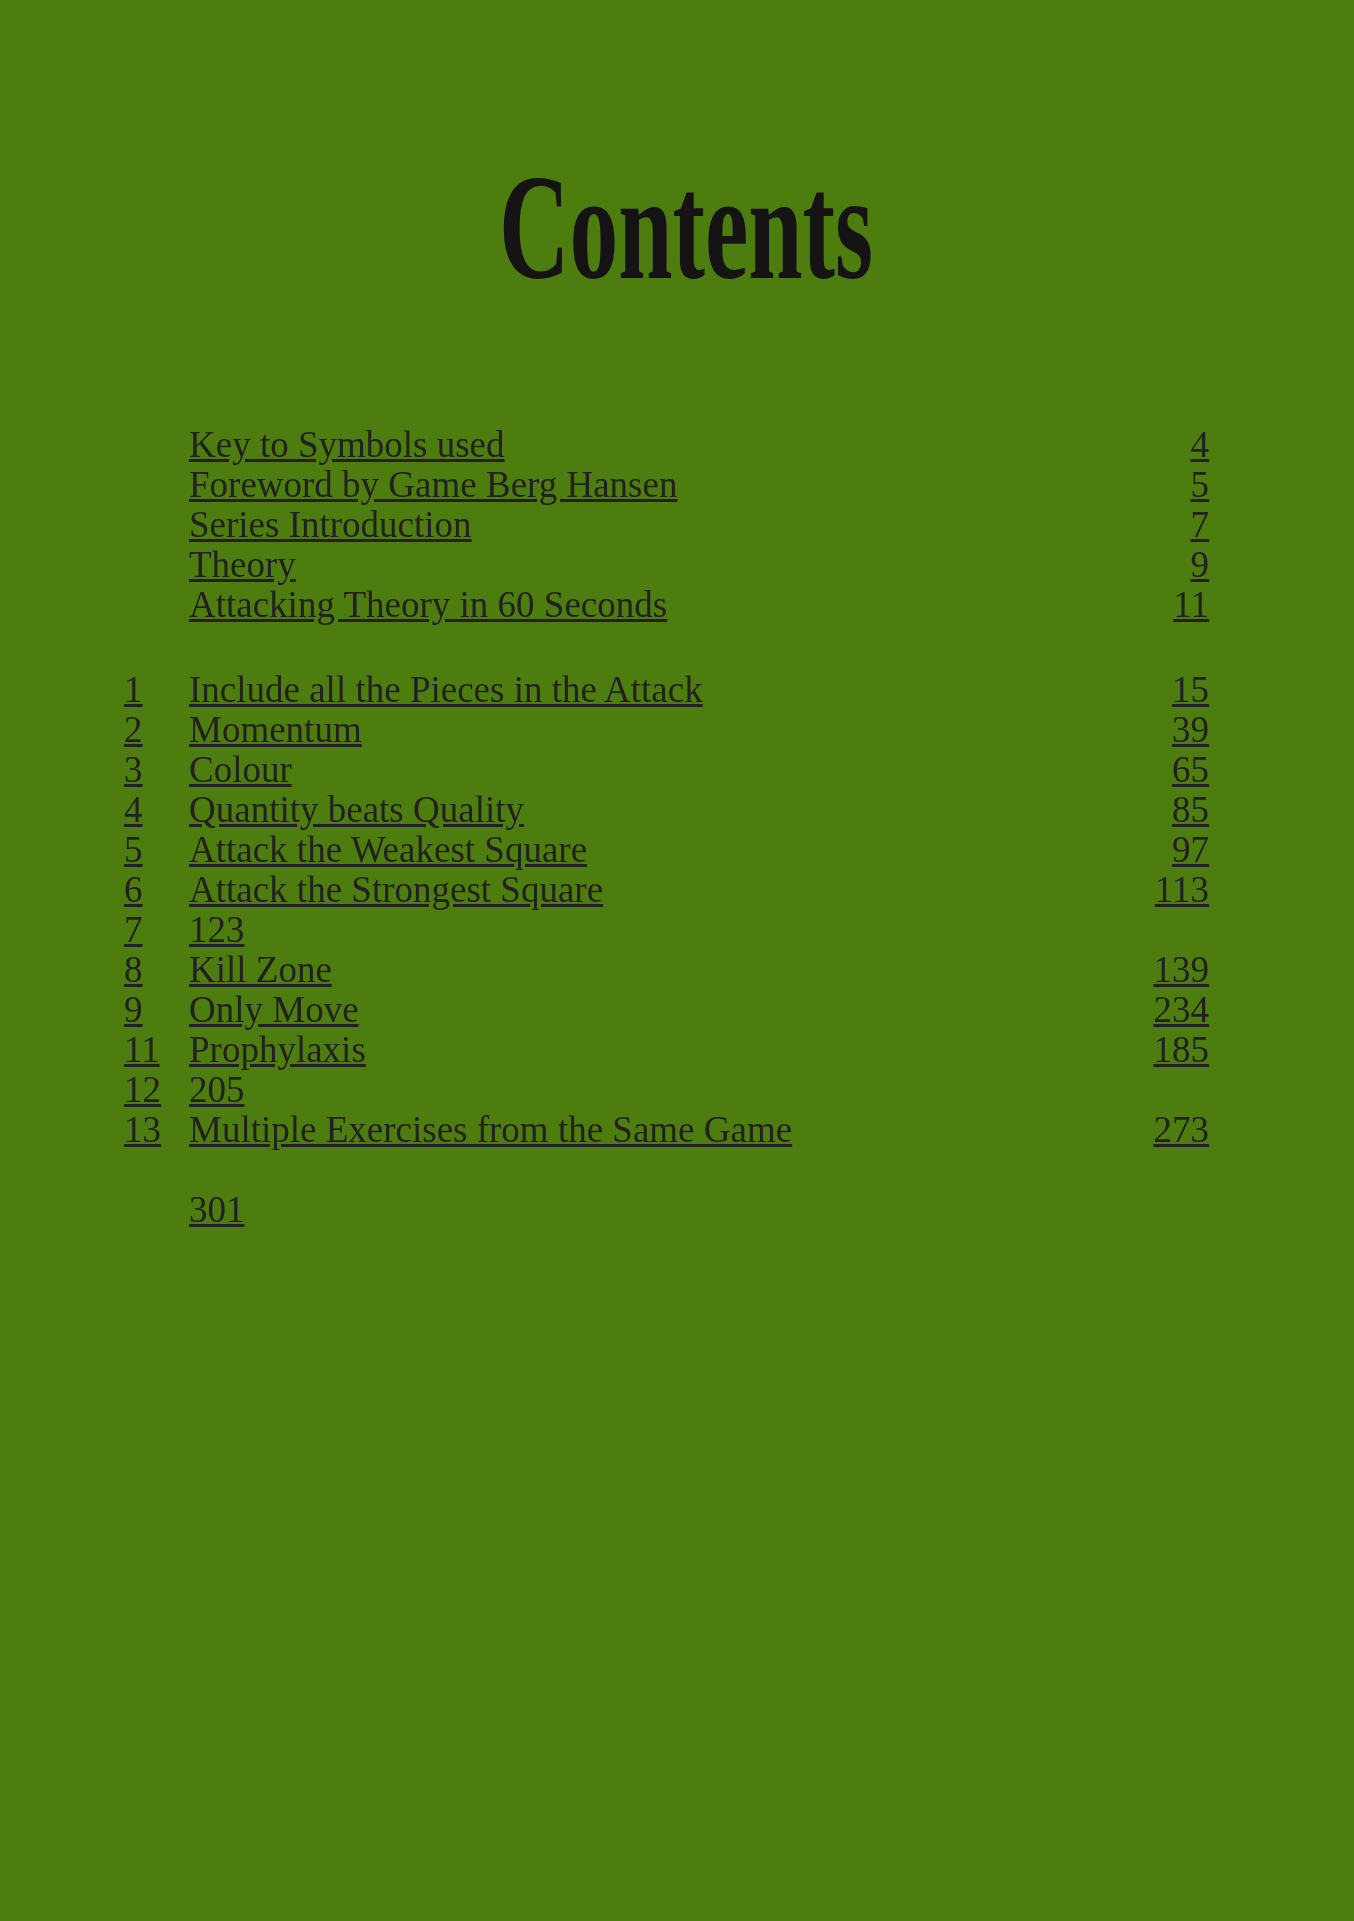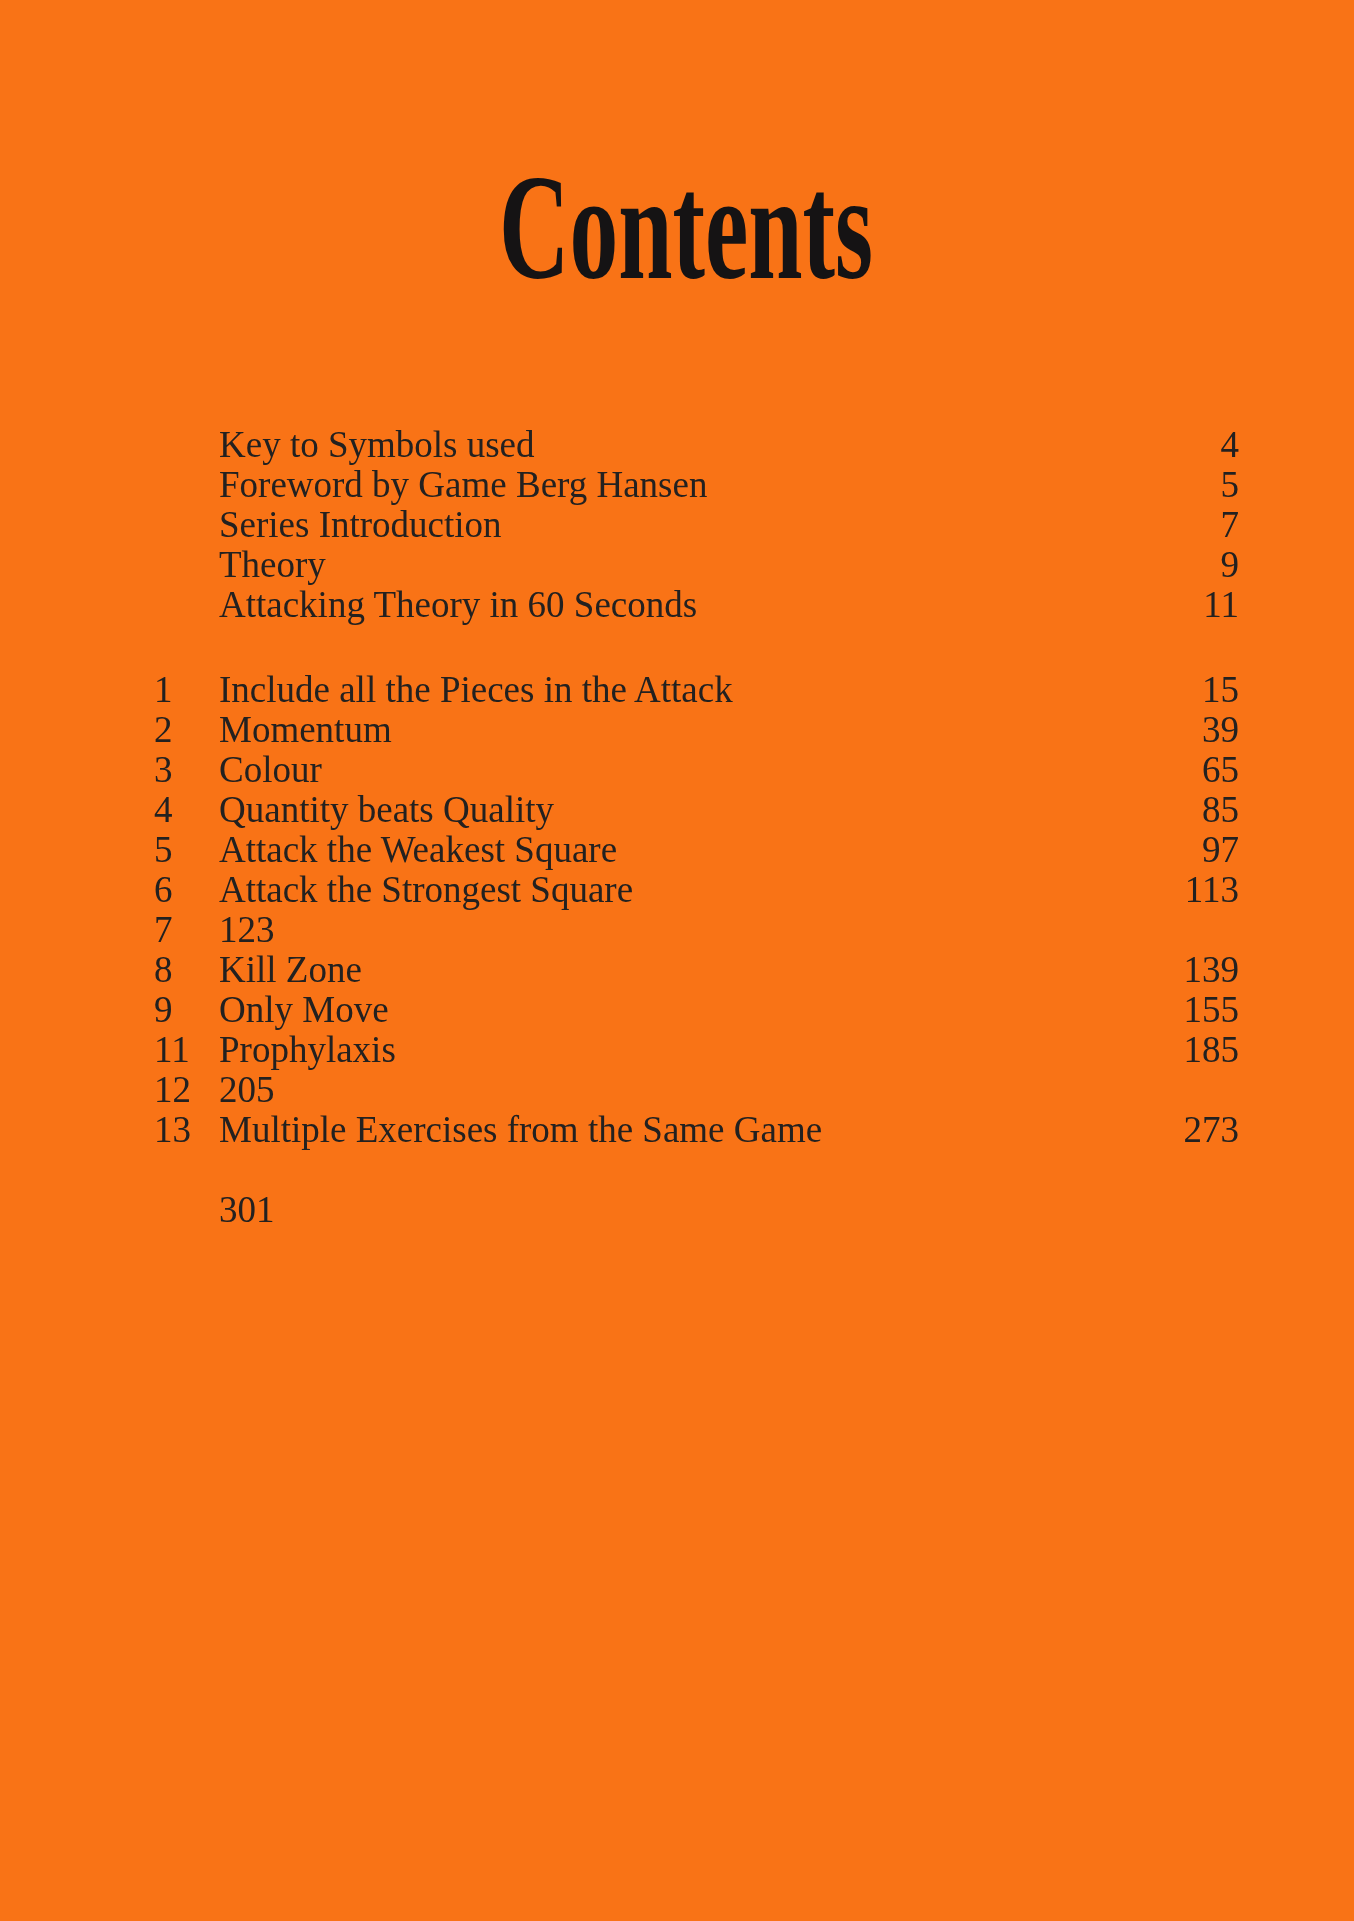--- a/index.html
+++ b/index.html
@@ -4,21 +4,21 @@
 <style>
   html, body {
     margin: 0;
     padding: 0;
     background: #ffffff;
   }
   .page {
     position: relative;
     width: 1354px;
     height: 1921px;
-    background: #f97316;
+    background: #4d7c0f;
     overflow: hidden;
     font-family: "Liberation Serif", serif;
     color: #232120;
   }
   .title {
     position: absolute;
     top: 152px;
     left: 9px;
     width: 1354px;
     text-align: center;
@@ -26,24 +26,25 @@
     line-height: 150px;
     font-weight: bold;
     color: #151314;
     transform: scaleX(0.65);
     transform-origin: 50% 50%;
     white-space: nowrap;
   }
   .toc {
     position: absolute;
     top: 425px;
-    left: 154px;
+    left: 124px;
     width: 1085px;
     font-size: 37px;
     line-height: 40px;
+    text-decoration: underline;
   }
   .row {
     display: flex;
     height: 40px;
     align-items: baseline;
   }
   .num {
     width: 65px;
     flex: 0 0 65px;
   }
@@ -129,21 +130,21 @@
       <span class="pageno">123</span>
     </div>
     <div class="row">
       <span class="num">8</span>
       <span class="label">Kill Zone</span>
       <span class="pageno">139</span>
     </div>
     <div class="row">
       <span class="num">9</span>
       <span class="label">Only Move</span>
-      <span class="pageno">155</span>
+      <span class="pageno">234</span>
     </div>
     <div class="row">
       <span class="num">11</span>
       <span class="label">Prophylaxis</span>
       <span class="pageno">185</span>
     </div>
     <div class="row">
       <span class="num">12</span>
       <span class="pageno">205</span>
     </div>

